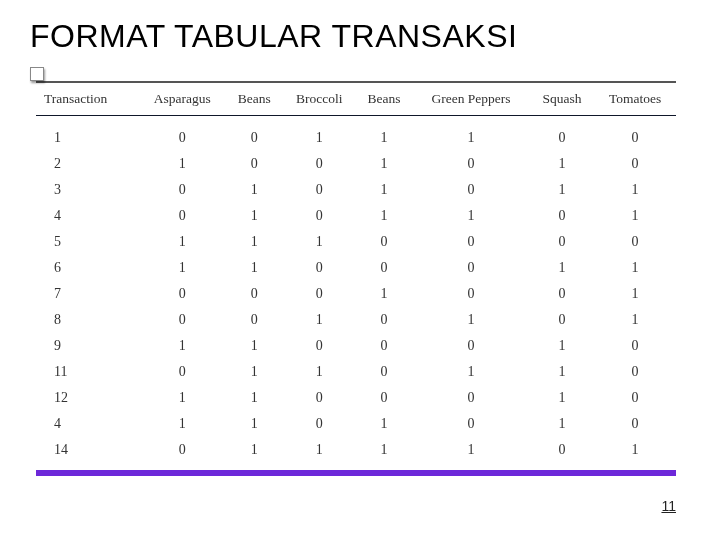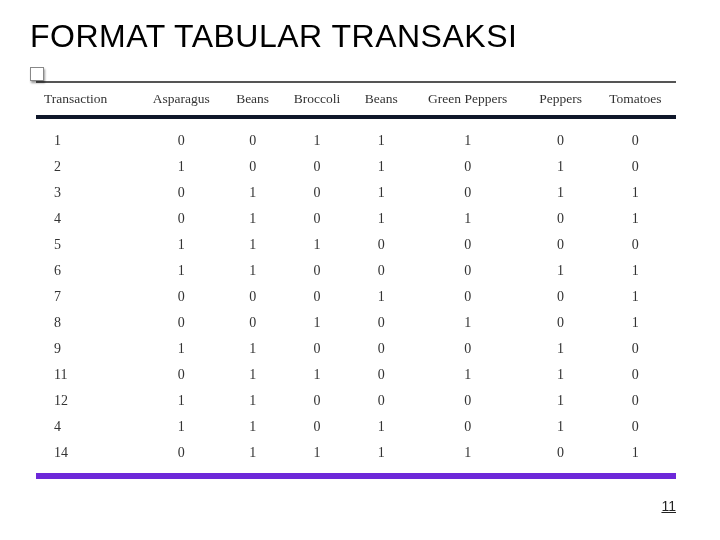--- a/index.html
+++ b/index.html
@@ -42,21 +42,21 @@
       border-collapse: collapse;
       font-family: "Times New Roman", Times, serif;
       color: #333;
       font-size: 14px;
     }
     thead tr th {
       font-weight: normal;
       text-align: center;
       padding: 8px 4px 8px 4px;
       border-top: 2px solid #555;
-      border-bottom: 4px solid #0f172a;
+      border-bottom: 1px solid #0f172a;
       color: #333;
       font-size: 13.5px;
     }
     thead tr th:first-child {
       text-align: left;
       padding-left: 8px;
     }
     tbody tr td {
       text-align: center;
       padding: 5px 4px;
@@ -95,21 +95,21 @@
 <div class="table-wrap">
   <table>
     <thead>
       <tr id="thead-row">
           <th>Transaction</th>
           <th>Asparagus</th>
           <th>Beans</th>
           <th>Broccoli</th>
           <th>Beans</th>
           <th>Green Peppers</th>
-          <th>Peppers</th>
+          <th>Squash</th>
           <th>Tomatoes</th>
         </tr>
     </thead>
     <tbody id="tbody">
         <tr>
           <td>1</td>
           <td>0</td>
           <td>0</td>
           <td>1</td>
           <td>1</td>

